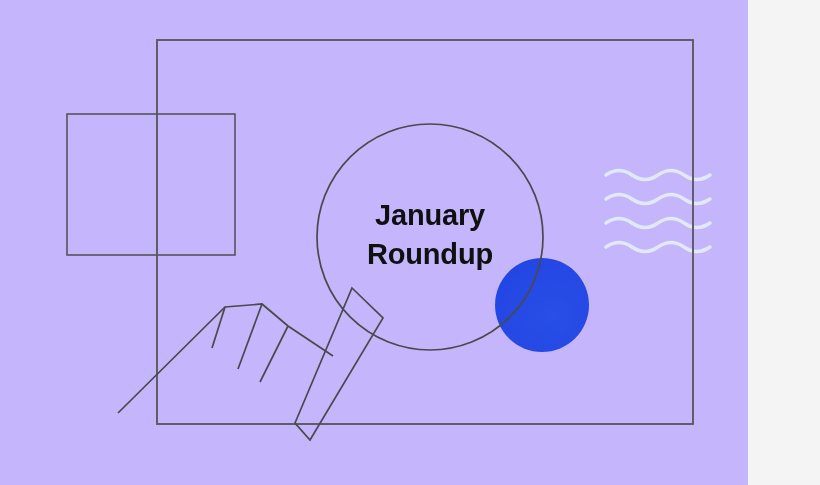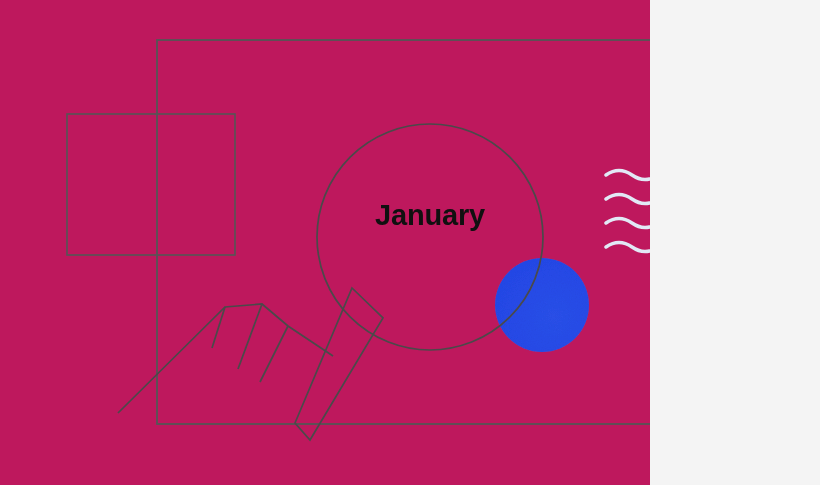--- a/index.html
+++ b/index.html
@@ -2,23 +2,23 @@
 <html><head>
 <meta charset="utf-8">
 <style>
   html, body {
     margin: 0;
     padding: 0;
     background: #f4f4f4;
   }
   #stage {
     position: relative;
-    width: 650px;
+    width: 748px;
     height: 485px;
-    background: #be185d;
+    background: #c4b5fd;
     overflow: hidden;
     font-family: "Liberation Sans", sans-serif;
   }
   #artboard {
     position: absolute;
     inset: 0;
     width: 820px;
     height: 485px;
     display: block;
   }
@@ -81,15 +81,16 @@
     </defs>
     <circle cx="542" cy="305" r="47" fill="url(#blueTex)" filter="url(#grain)"></circle>
 
     <path d="M352 288 L 383 318 L 310 440 L 295 423 Z" fill="none" stroke="#4a4a4a" stroke-width="1.7" stroke-linejoin="miter"></path>
 
     <circle cx="430" cy="237" r="113" fill="none" stroke="#4a4a4a" stroke-width="1.7"></circle>
   </svg>
 
   <div class="headline">
     <span class="ln">January</span>
+    <span class="ln">Roundup</span>
   </div>
 
 </div>
 
 </body></html>

